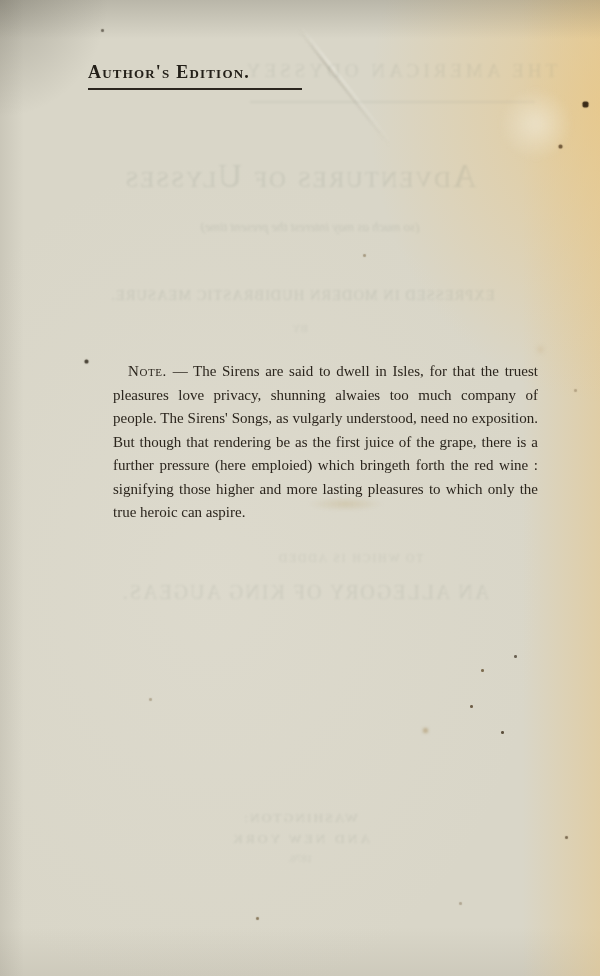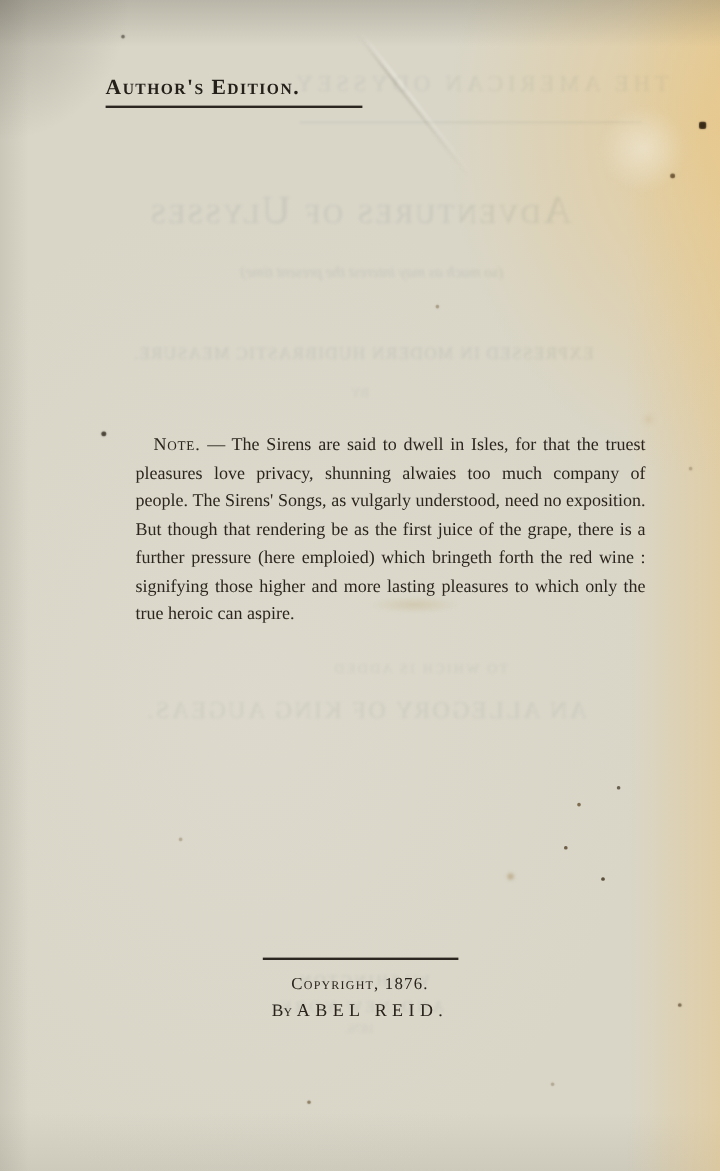--- a/index.html
+++ b/index.html
@@ -94,24 +94,19 @@
   <div class="bleed b-imprint">AND NEW YORK</div>
   <div class="bleed b-year">1876.</div>
 
   <div class="ink edition" style="left:88px;top:62px;">Author's Edition.</div>
   <div class="edition-rule" style="left:88px;top:88px;width:214px;"></div>
 
   <div class="note-block">
     <p class="note-p"><span class="lead">Note.</span> <span>— The Sirens are said to dwell in Isles, for that the truest pleasures love privacy, shunning alwaies too much company of people.  The Sirens' Songs, as vulgarly understood, need no exposition.  But though that rendering be as the first juice of the grape, there is a further pressure (here emploied) which bringeth forth the red wine : signifying those higher and more lasting pleasures to which only the true heroic can aspire.</span></p>
   </div>
 
-  <div class="cc-block">
-    <div class="cc-rule"></div>
-    <div class="cc-line1">Copyright, 1876.</div>
-    <div class="cc-line2"><span class="cc-by">By</span><span class="cc-author">ABEL REID.</span></div>
-  </div>
 
   <div class="specks"></div>
   <div class="stain1"></div>
   <div class="stain2"></div>
   <div class="crease1"></div>
   <div class="crease2"></div>
 </div>
 
 </body></html>

